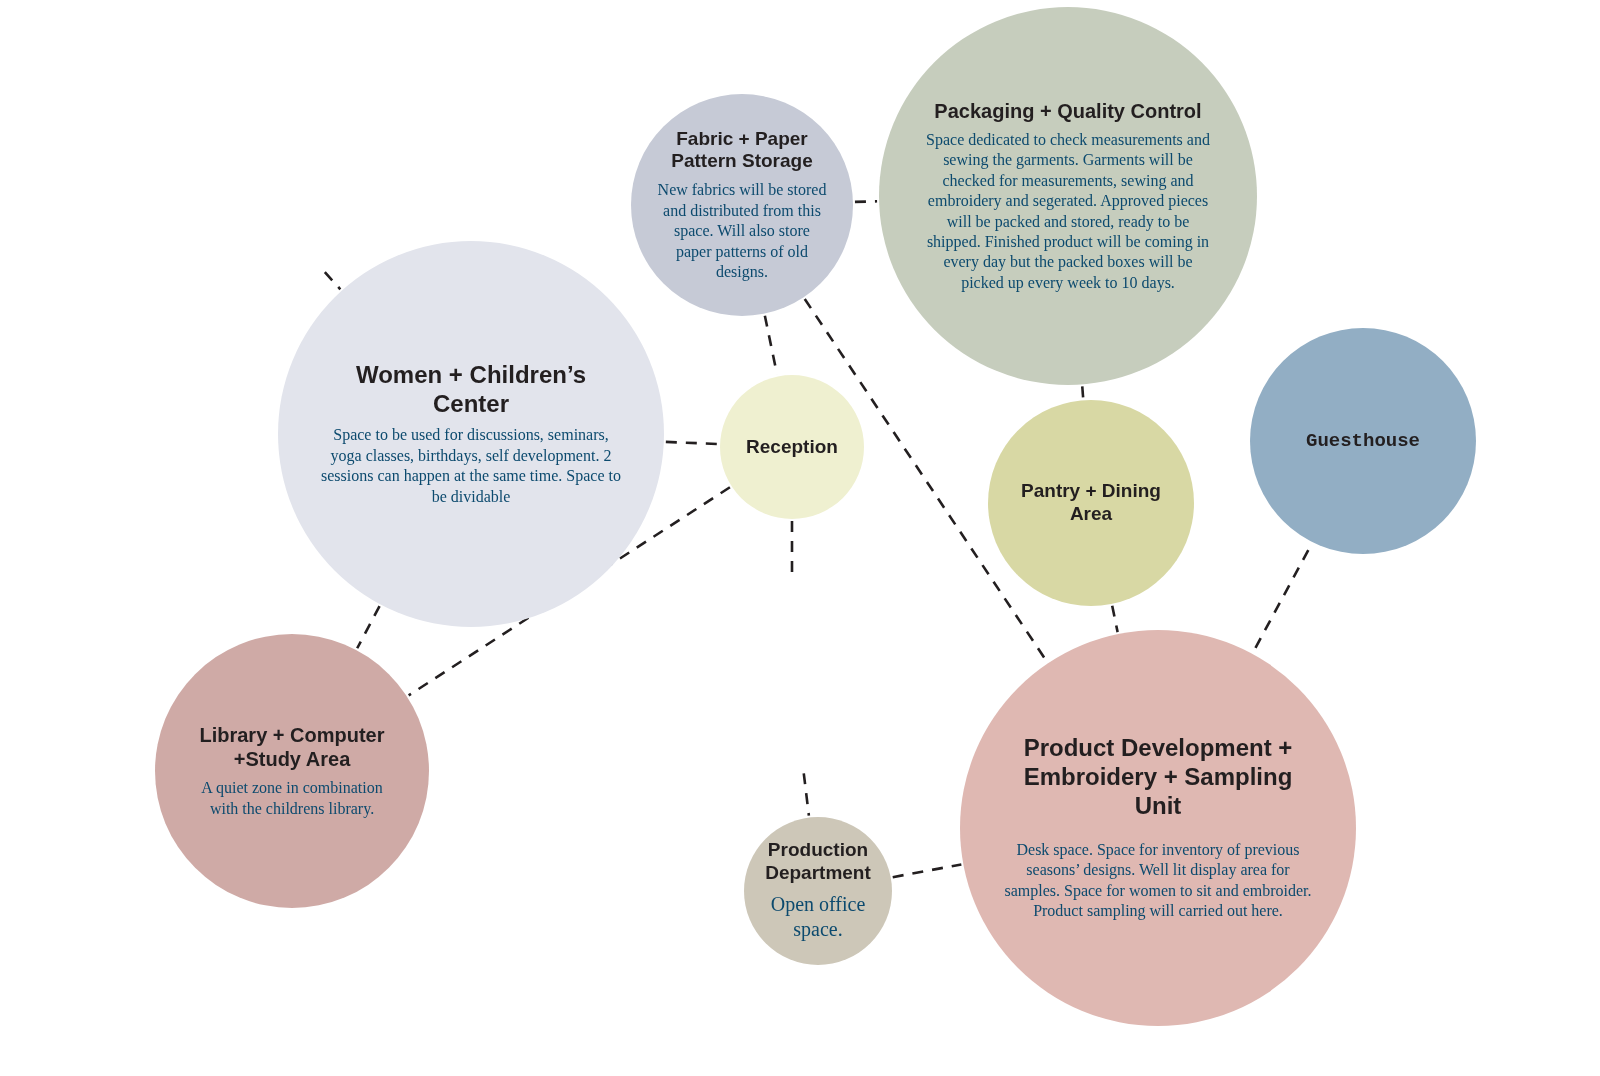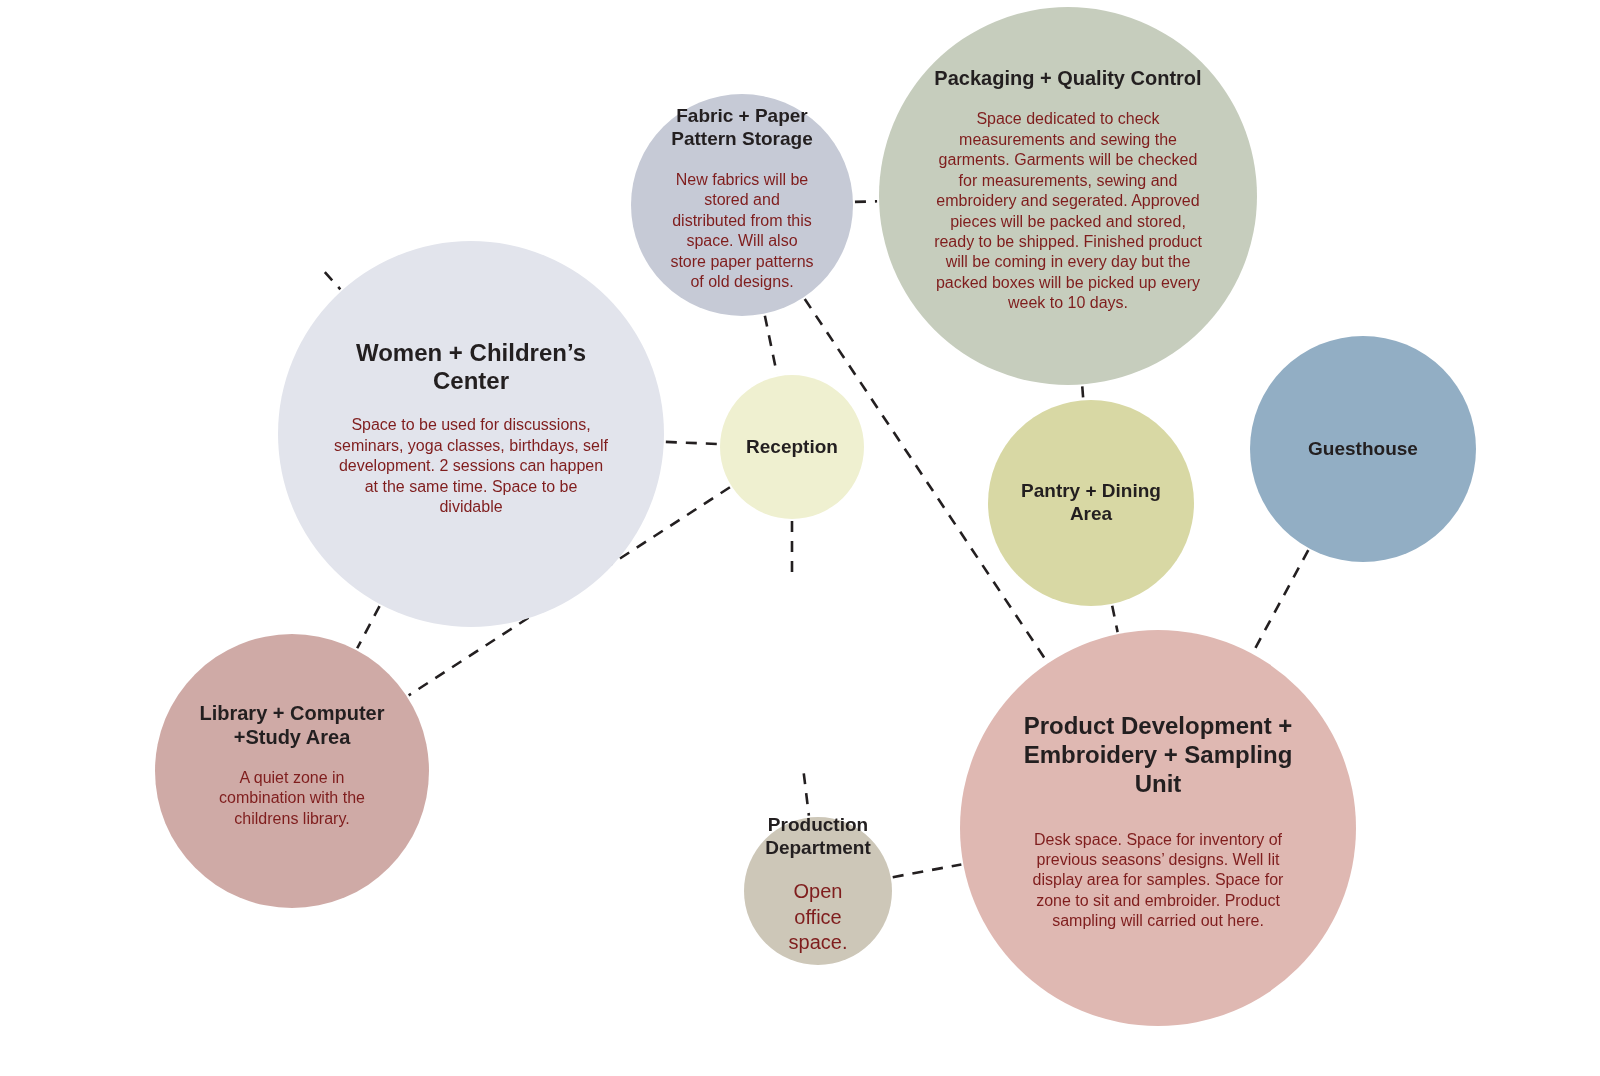--- a/index.html
+++ b/index.html
@@ -36,23 +36,24 @@
     color: #231f20;
   }
   .bubble .b-title {
     font-weight: bold;
     line-height: 1.2;
     margin: 0;
     padding: 0 6px;
   }
   .bubble .b-desc {
     line-height: 1.28;
-    margin: 12px;
+    margin: 0;
     padding: 0 4px;
-    color: #7f1d1d;
+    color: #0c4a6e;
+    font-family: Liberation Serif, serif;
   }
   .bubble.has-desc .b-title { margin-bottom: 7px; }
   .title-xl { font-size: 24px; }
   .title-lg { font-size: 20px; }
   .title-md { font-size: 19px; }
   .desc-md { font-size: 16px; }
   .desc-sm { font-size: 20px; }
 </style>
 </head>
 <body>
@@ -92,33 +93,33 @@
   </div>
 
   <div class="bubble" style="left: 720px; top: 375px; width: 144px; height: 144px; background: rgb(239, 240, 208); padding: 14px;">
     <div class="b-title title-md">Reception</div>
   </div>
 
   <div class="bubble" style="left: 988px; top: 400px; width: 206px; height: 206px; background: rgb(216, 216, 164); padding: 21px;">
     <div class="b-title title-md">Pantry + Dining Area</div>
   </div>
 
-  <div class="bubble" style="left: 1250px; top: 336px; width: 226px; height: 226px; background: rgb(146, 174, 196); padding: 23px;">
+  <div class="bubble" style="left: 1250px; top: 328px; width: 226px; height: 226px; background: rgb(146, 174, 196); padding: 23px; font-family: Liberation Mono, monospace;">
     <div class="b-title title-md">Guesthouse</div>
   </div>
 
 
   <div class="bubble has-desc" style="left: 155px; top: 634px; width: 274px; height: 274px; background: rgb(207, 170, 166); padding: 27px;">
     <div class="b-title title-lg">Library + Computer +Study Area</div>
     <div class="b-desc desc-md">A quiet zone in combination with the childrens library.</div>
   </div>
 
   <div class="bubble has-desc" style="left: 744px; top: 817px; width: 148px; height: 148px; background: rgb(205, 199, 184); padding: 15px;">
     <div class="b-title title-md">Production Department</div>
     <div class="b-desc desc-sm">Open office space.</div>
   </div>
 
   <div class="bubble has-desc" style="left: 960px; top: 630px; width: 396px; height: 396px; background: rgb(223, 184, 178); padding: 40px; gap: 12px;">
     <div class="b-title title-xl">Product Development + Embroidery + Sampling Unit</div>
-    <div class="b-desc desc-md">Desk space. Space for inventory of previous seasons’ designs. Well lit display area for samples. Space for zone to sit and embroider. Product sampling will carried out here.</div>
+    <div class="b-desc desc-md">Desk space. Space for inventory of previous seasons’ designs. Well lit display area for samples. Space for women to sit and embroider. Product sampling will carried out here.</div>
   </div>
 
 </div>
 
 </body></html>

